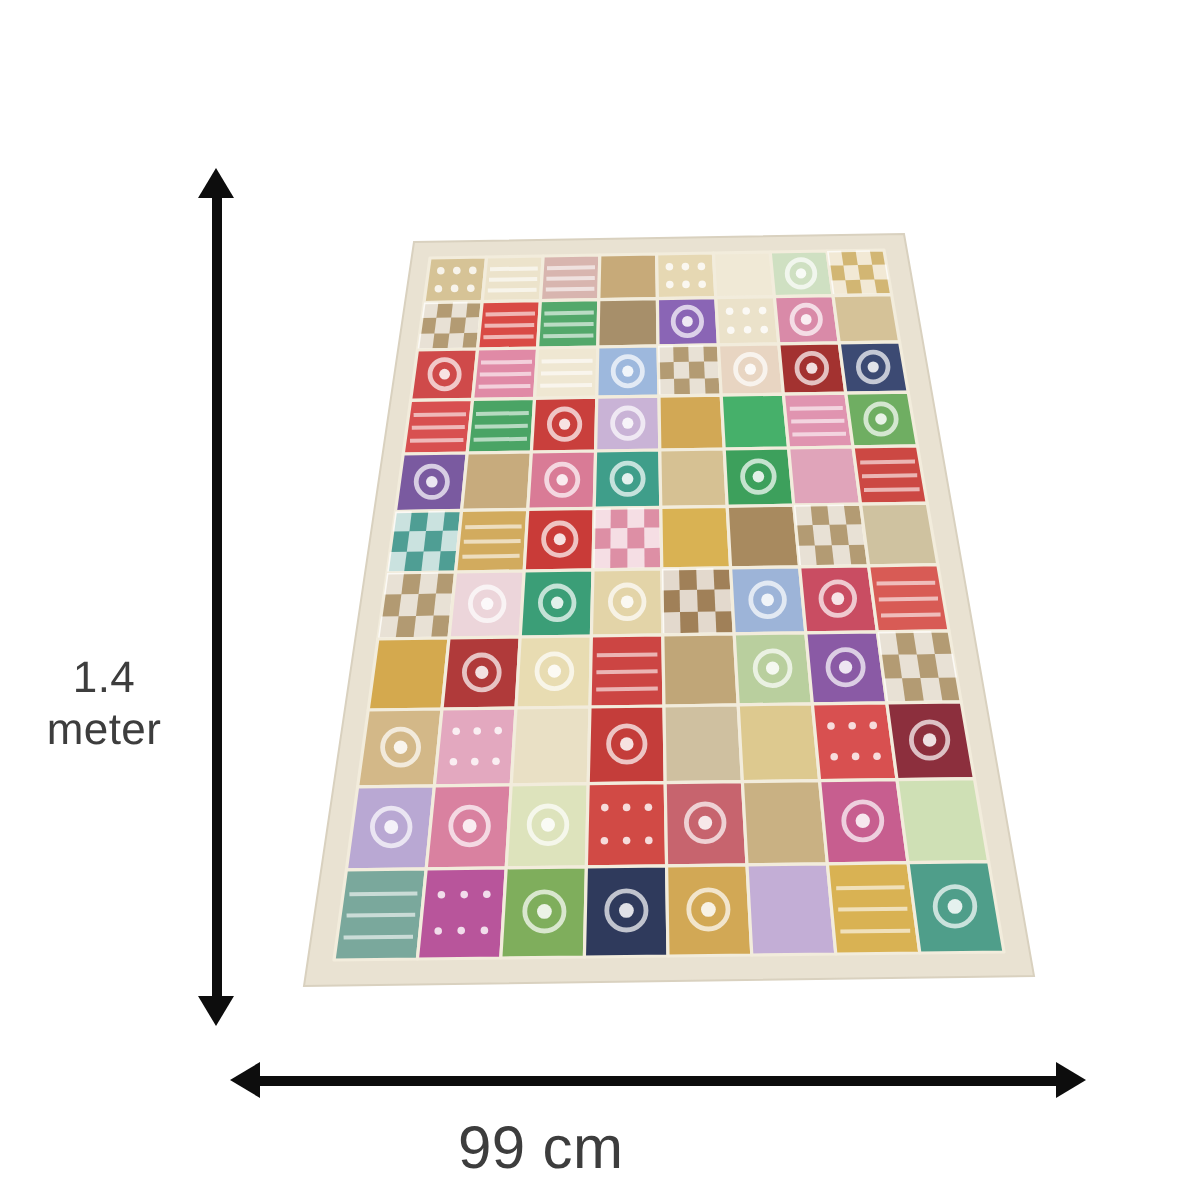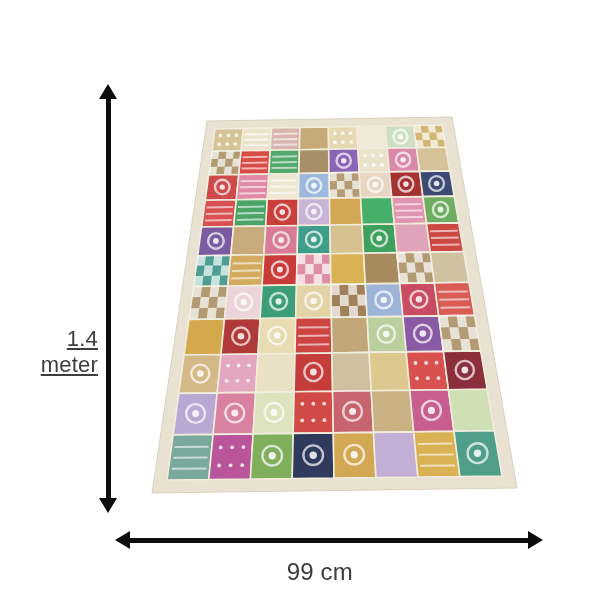--- a/index.html
+++ b/index.html
@@ -38,27 +38,26 @@
   }
   .head.right{
     left:528px;top:531px;
     border-top:9px solid transparent;border-bottom:9px solid transparent;
     border-left:15px solid var(--arrow,#0d0d0d);
   }
 
   
   .label-h{
     position:absolute;left:6px;top:326px;width:92px;
-    font-size:22px;color:var(--text,#3d3d3d);text-align:right;
+    font-size:22px;color:var(--text,#3d3d3d);text-align:center;
     letter-spacing:0.2px;
-    text-decoration:underline;
   }
   .label-w{
     position:absolute;left:229px;top:558px;width:124px;
-    font-size:24px;color:var(--text,#3d3d3d);text-align:right;
+    font-size:30px;color:var(--text,#3d3d3d);text-align:left;
     letter-spacing:0.2px;
   }
 </style>
 </head>
 <body style="background: rgb(255, 255, 255);">
 
 <div class="figure">
 
   <svg id="rug-svg" width="600" height="600">
       <polygon points="207.0,121.0 452.0,117.0 517.0,488.0 152.0,493.0" fill="#e9e2d2" stroke="#d9d1bf" stroke-width="1"></polygon>

